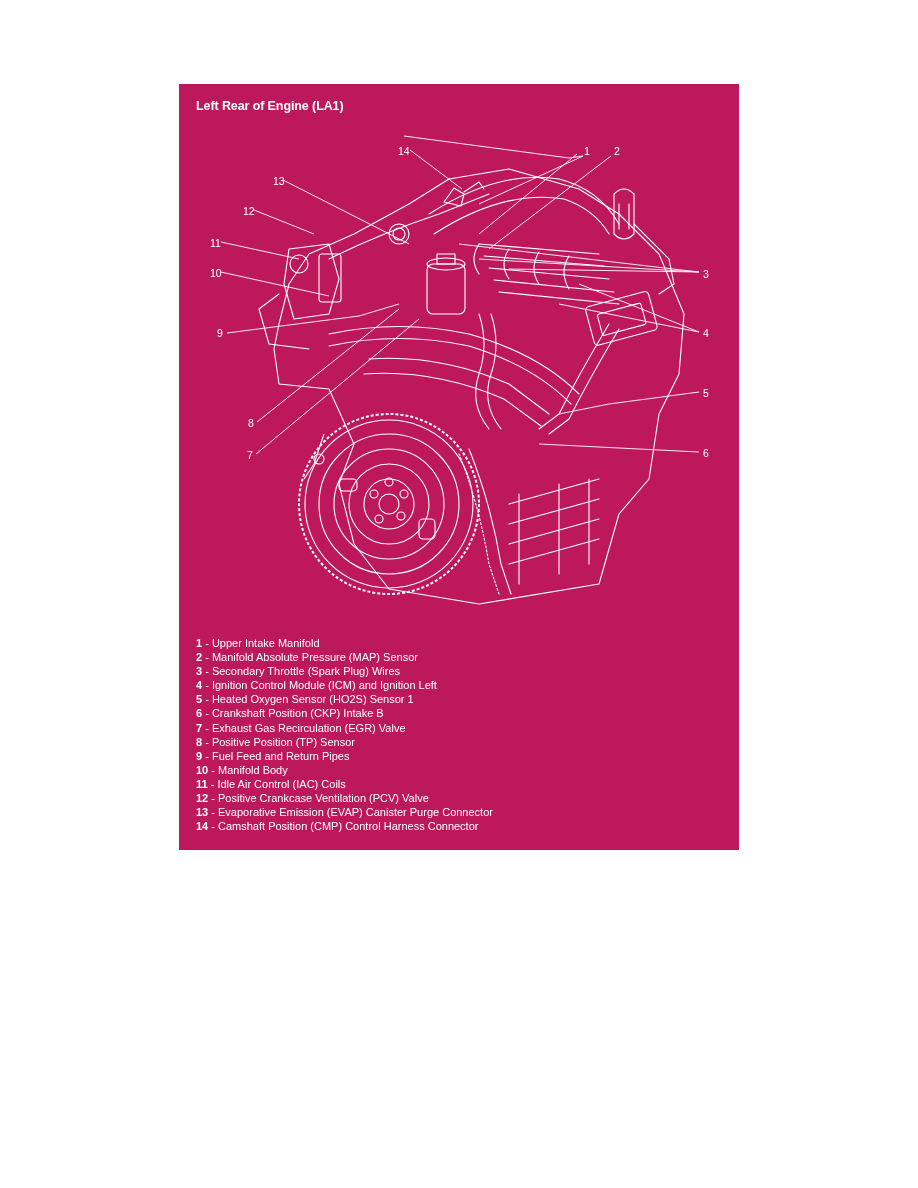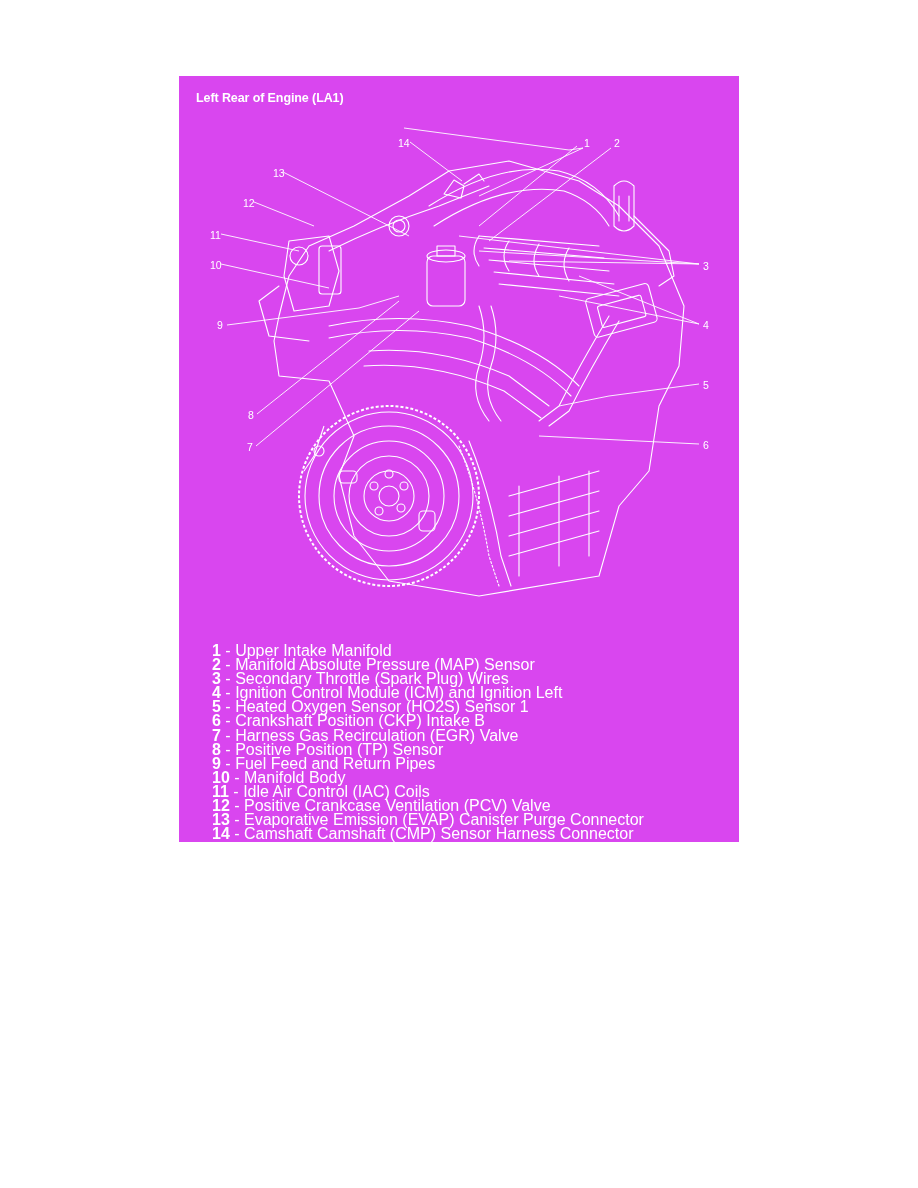--- a/index.html
+++ b/index.html
@@ -1,24 +1,24 @@
 <!DOCTYPE html>
 <html><head>
 <meta charset="utf-8">
 <style>
   html, body { margin:0; padding:0; background:#ffffff; }
   body { width:918px; height:1188px; position:relative; overflow:hidden;
          font-family:"Liberation Sans", sans-serif; }
-  #panel { position:absolute; left:179px; top:76px; width:560px; height:766px;
-           background:#d946ef; }
+  #panel { position:absolute; left:179px; top:84px; width:560px; height:766px;
+           background:#be185d; }
   #title { position:absolute; left:17px; top:15px; color:#ffffff;
            font-weight:bold; font-size:12.5px; letter-spacing:-0.1px; }
   #art { position:absolute; left:0; top:0; width:560px; height:766px; }
-  #legend { position:absolute; left:17px; top:552px; margin:16px; padding:0; list-style:none;
-            color:#ffffff; font-size:16px; line-height:14.1px; }
+  #legend { position:absolute; left:17px; top:552px; margin:0; padding:0; list-style:none;
+            color:#ffffff; font-size:11px; line-height:14.1px; }
   #legend li { white-space:nowrap; }
   #legend .num { font-weight:bold; }
   .callout { font-size:10.5px; fill:#ffffff; font-family:"Liberation Sans", sans-serif; }
 </style>
 </head>
 <body>
 
 <div id="panel">
   <div id="title">Left Rear of Engine (LA1)</div>
 
@@ -128,22 +128,22 @@
     </g>
   </svg>
 
   <ul id="legend">
     <li><span class="num">1</span><span> - </span><span>Upper Intake Manifold</span></li>
     <li><span class="num">2</span><span> - </span><span>Manifold Absolute Pressure (MAP) Sensor</span></li>
     <li><span class="num">3</span><span> - </span><span>Secondary Throttle (Spark Plug) Wires</span></li>
     <li><span class="num">4</span><span> - </span><span>Ignition Control Module (ICM) and Ignition Left</span></li>
     <li><span class="num">5</span><span> - </span><span>Heated Oxygen Sensor (HO2S) Sensor 1</span></li>
     <li><span class="num">6</span><span> - </span><span>Crankshaft Position (CKP) Intake B</span></li>
-    <li><span class="num">7</span><span> - </span><span>Harness Gas Recirculation (EGR) Valve</span></li>
+    <li><span class="num">7</span><span> - </span><span>Exhaust Gas Recirculation (EGR) Valve</span></li>
     <li><span class="num">8</span><span> - </span><span>Positive Position (TP) Sensor</span></li>
     <li><span class="num">9</span><span> - </span><span>Fuel Feed and Return Pipes</span></li>
     <li><span class="num">10</span><span> - </span><span>Manifold Body</span></li>
     <li><span class="num">11</span><span> - </span><span>Idle Air Control (IAC) Coils</span></li>
     <li><span class="num">12</span><span> - </span><span>Positive Crankcase Ventilation (PCV) Valve</span></li>
     <li><span class="num">13</span><span> - </span><span>Evaporative Emission (EVAP) Canister Purge Connector</span></li>
-    <li><span class="num">14</span><span> - </span><span>Camshaft Camshaft (CMP) Sensor Harness Connector</span></li>
+    <li><span class="num">14</span><span> - </span><span>Camshaft Position (CMP) Control Harness Connector</span></li>
   </ul>
 </div>
 
 </body></html>

